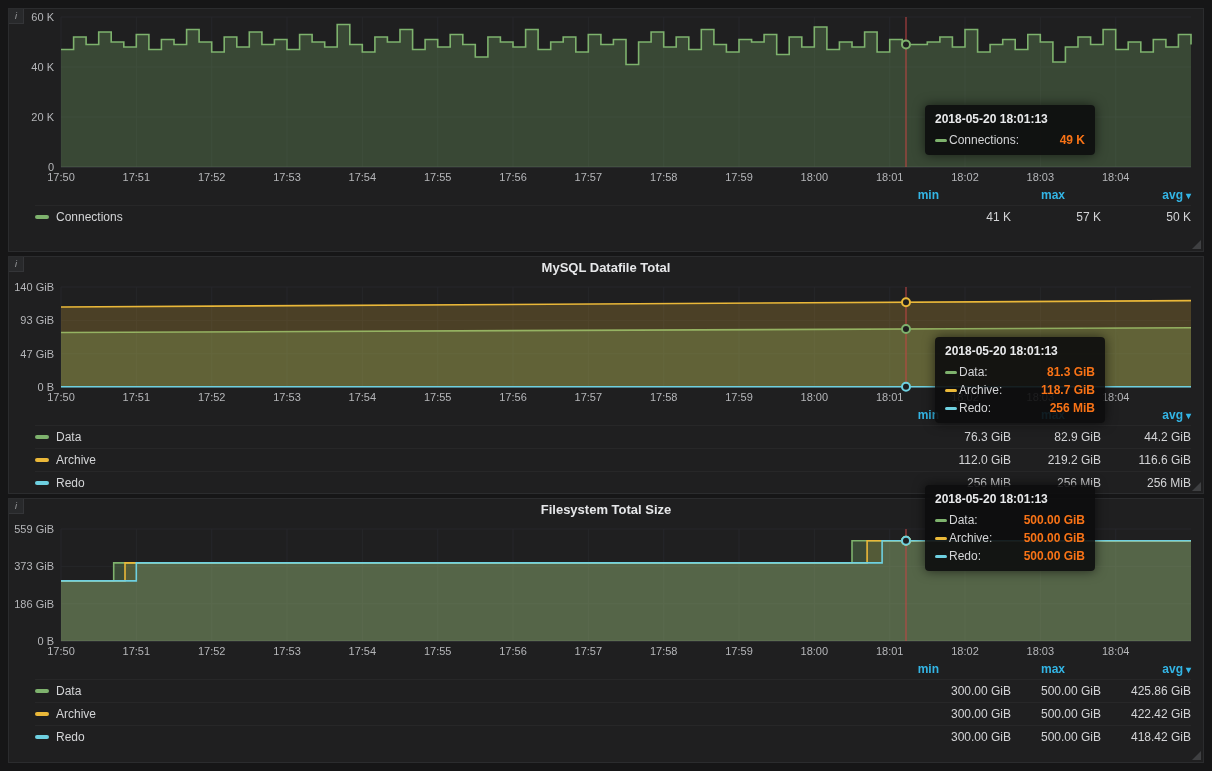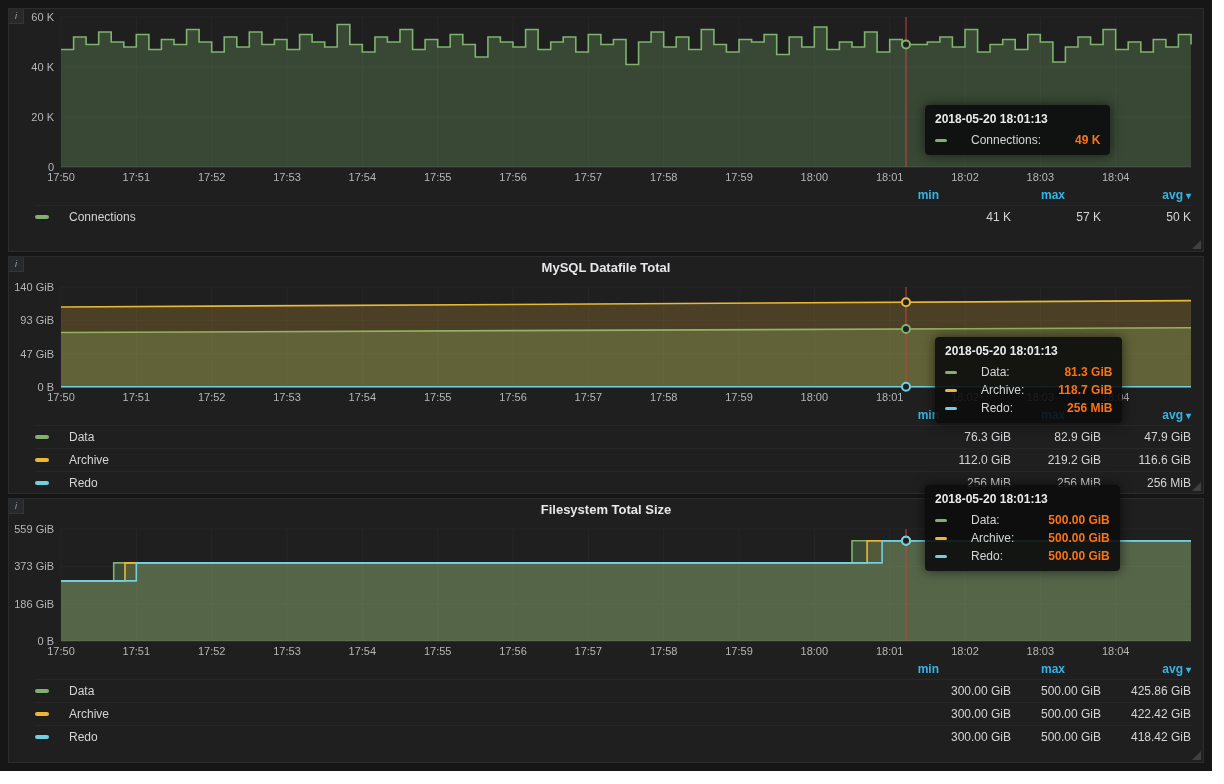--- a/index.html
+++ b/index.html
@@ -34,34 +34,34 @@
   .p2 .chart-wrap{height:126px;}
   .p3 .chart-wrap{height:138px;}
   .chart-wrap svg{display:block;}
 
   .legend{padding:0 12px 2px 26px;font-size:12px;color:#d3d4d6;}
   .legend-header{display:flex;justify-content:flex-end;align-items:center;height:20px;gap:36px;}
   .legend-header .col{color:#33B5E5;font-weight:bold;}
   .col{width:90px;text-align:right;white-space:nowrap;}
   .caret{color:#33B5E5;font-size:10px;margin-left:3px;}
   .legend-row{display:flex;align-items:center;height:22px;border-top:1px solid rgba(255,255,255,0.04);}
-  .legend-label{display:flex;align-items:center;gap:20px;flex:1;cursor:pointer;}
+  .legend-label{display:flex;align-items:center;gap:7px;flex:1;cursor:pointer;}
   .swatch{display:inline-block;width:14px;height:4px;border-radius:2px;}
 
   .tooltip{
     position:absolute;z-index:30;min-width:150px;
     background:rgba(12,12,13,0.9);border-radius:4px;padding:7px 10px 6px 10px;
     font-size:12px;color:#d3d4d6;box-shadow:0 0 12px rgba(0,0,0,0.6);
     pointer-events:none;
   }
   .panel:nth-of-type(1) .tooltip{left:916px;top:96px;}
   .panel:nth-of-type(2) .tooltip{left:926px;top:80px;}
   .panel:nth-of-type(3) .tooltip{left:916px;top:-14px;}
   .tt-time{font-weight:bold;margin-bottom:5px;color:#e9eaec;white-space:nowrap;}
-  .tt-row{display:flex;align-items:center;gap:24px;height:18px;white-space:nowrap;}
+  .tt-row{display:flex;align-items:center;gap:2px;height:18px;white-space:nowrap;}
   .tt-row .swatch{width:12px;height:3px;}
   .tt-val{margin-left:auto;font-weight:bold;color:#f97316;padding-left:10px;}
 
   .resize-handle{
     position:absolute;right:2px;bottom:2px;width:0;height:0;z-index:6;
     border-left:9px solid transparent;border-bottom:9px solid #47484b;
     opacity:0.8;cursor:nwse-resize;
   }
 </style>
 </head>
@@ -205,21 +205,21 @@
           <span class="col">max</span>
           <span class="col">avg<span class="caret">▾</span></span>
         </div>
         <div class="legend-row">
           <span class="legend-label">
             <span class="swatch" style="background: rgb(126, 178, 109);"></span>
             <span>Data</span>
           </span>
           <span class="col">76.3 GiB</span>
           <span class="col">82.9 GiB</span>
-          <span class="col">47.9 GiB</span>
+          <span class="col">44.2 GiB</span>
         </div>
         <div class="legend-row">
           <span class="legend-label">
             <span class="swatch" style="background: rgb(234, 184, 57);"></span>
             <span>Archive</span>
           </span>
           <span class="col">112.0 GiB</span>
           <span class="col">219.2 GiB</span>
           <span class="col">116.6 GiB</span>
         </div>

